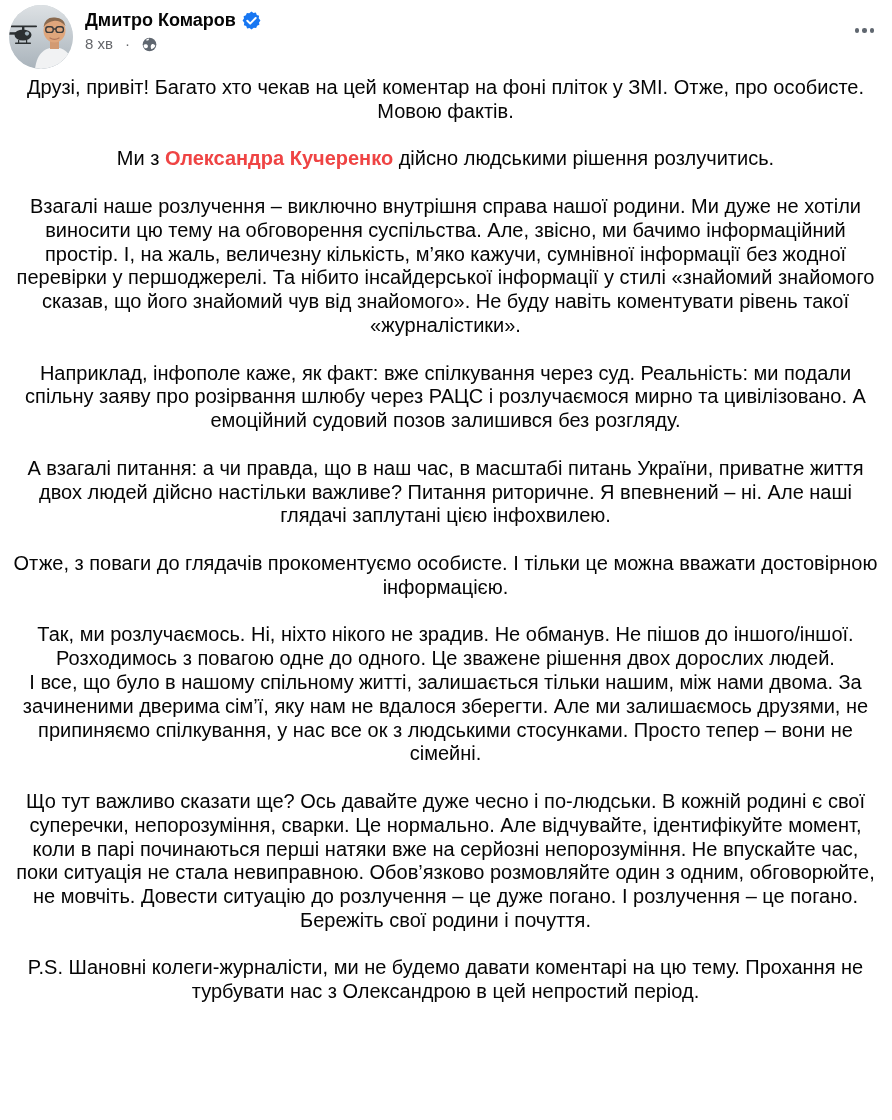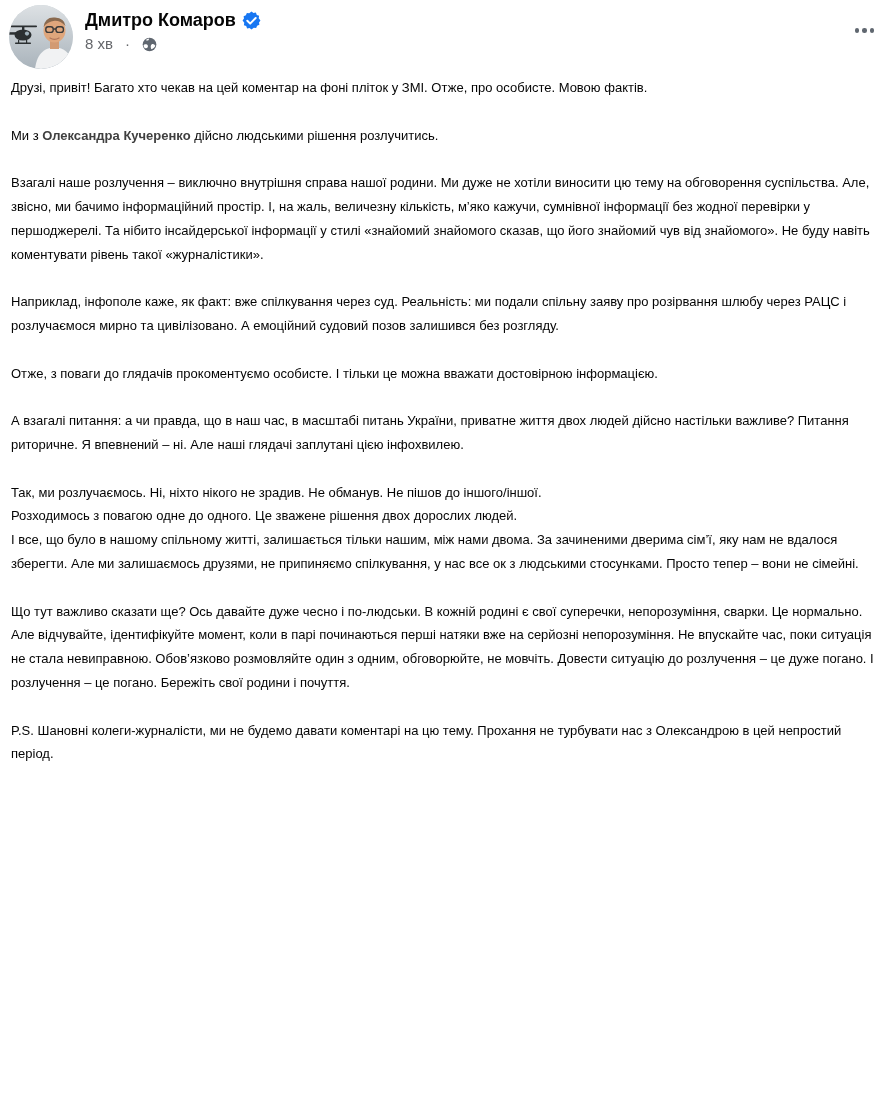--- a/index.html
+++ b/index.html
@@ -39,26 +39,26 @@
     padding:10px 6px; border:none; background:transparent; cursor:pointer;
     border-radius:50%;
   }
   .more-btn i {
     width:4.5px; height:4.5px; border-radius:50%;
     background:#606770; display:block;
   }
   
   .post-body {
     padding:7px 12px 0 11px;
-    font-size:13px; line-height:23.8px; color:#050505;
+    font-size:20px; line-height:23.8px; color:#050505;text-align:center;
   }
   .post-body p { white-space:pre-line; margin:0 0 23.8px 0; }
   .post-body p:last-child { margin-bottom:4px; }
   .mention {
-    color:#404040; font-weight:700; text-decoration:none; cursor:pointer;
+    color:#ef4444; font-weight:700; text-decoration:none; cursor:pointer;
   }
 </style>
 </head>
 <body>
 
 <div class="card">
 
   <header class="post-header">
 
     <div class="avatar">
@@ -134,22 +134,22 @@
           <i></i>
       </span>
     </button>
   </header>
 
   <div class="post-body">
     <p>Друзі, привіт! Багато хто чекав на цей коментар на фоні пліток у ЗМІ. Отже, про особисте. Мовою фактів.</p>
     <p><span>Ми з </span><a class="mention">Олександра Кучеренко</a><span> дійсно людськими рішення розлучитись.</span></p>
     <p>Взагалі наше розлучення – виключно внутрішня справа нашої родини. Ми дуже не хотіли виносити цю тему на обговорення суспільства. Але, звісно, ми бачимо інформаційний простір. І, на жаль, величезну кількість, м’яко кажучи, сумнівної інформації без жодної перевірки у першоджерелі. Та нібито інсайдерської інформації у стилі «знайомий знайомого сказав, що його знайомий чув від знайомого». Не буду навіть коментувати рівень такої «журналістики».</p>
     <p>Наприклад, інфополе каже, як факт: вже спілкування через суд. Реальність: ми подали спільну заяву про розірвання шлюбу через РАЦС і розлучаємося мирно та цивілізовано. А емоційний судовий позов залишився без розгляду.</p>
+    <p>А взагалі питання: а чи правда, що в наш час, в масштабі питань України, приватне життя двох людей дійсно настільки важливе? Питання риторичне. Я впевнений – ні. Але наші глядачі заплутані цією інфохвилею.</p>
     <p>Отже, з поваги до глядачів прокоментуємо особисте. І тільки це можна вважати достовірною інформацією.</p>
-    <p>А взагалі питання: а чи правда, що в наш час, в масштабі питань України, приватне життя двох людей дійсно настільки важливе? Питання риторичне. Я впевнений – ні. Але наші глядачі заплутані цією інфохвилею.</p>
     <p>Так, ми розлучаємось. Ні, ніхто нікого не зрадив. Не обманув. Не пішов до іншого/іншої.
 Розходимось з повагою одне до одного. Це зважене рішення двох дорослих людей.
 І все, що було в нашому спільному житті, залишається тільки нашим, між нами двома. За зачиненими дверима сім’ї, яку нам не вдалося зберегти. Але ми залишаємось друзями, не припиняємо спілкування, у нас все ок з людськими стосунками. Просто тепер – вони не сімейні.</p>
     <p>Що тут важливо сказати ще? Ось давайте дуже чесно і по-людськи. В кожній родині є свої суперечки, непорозуміння, сварки. Це нормально. Але відчувайте, ідентифікуйте момент, коли в парі починаються перші натяки вже на серйозні непорозуміння. Не впускайте час, поки ситуація не стала невиправною. Обов’язково розмовляйте один з одним, обговорюйте, не мовчіть. Довести ситуацію до розлучення – це дуже погано. І розлучення – це погано. Бережіть свої родини і почуття.</p>
     <p>P.S. Шановні колеги-журналісти, ми не будемо давати коментарі на цю тему. Прохання не турбувати нас з Олександрою в цей непростий період.</p>
   </div>
 
 </div>
 
 </body></html>

